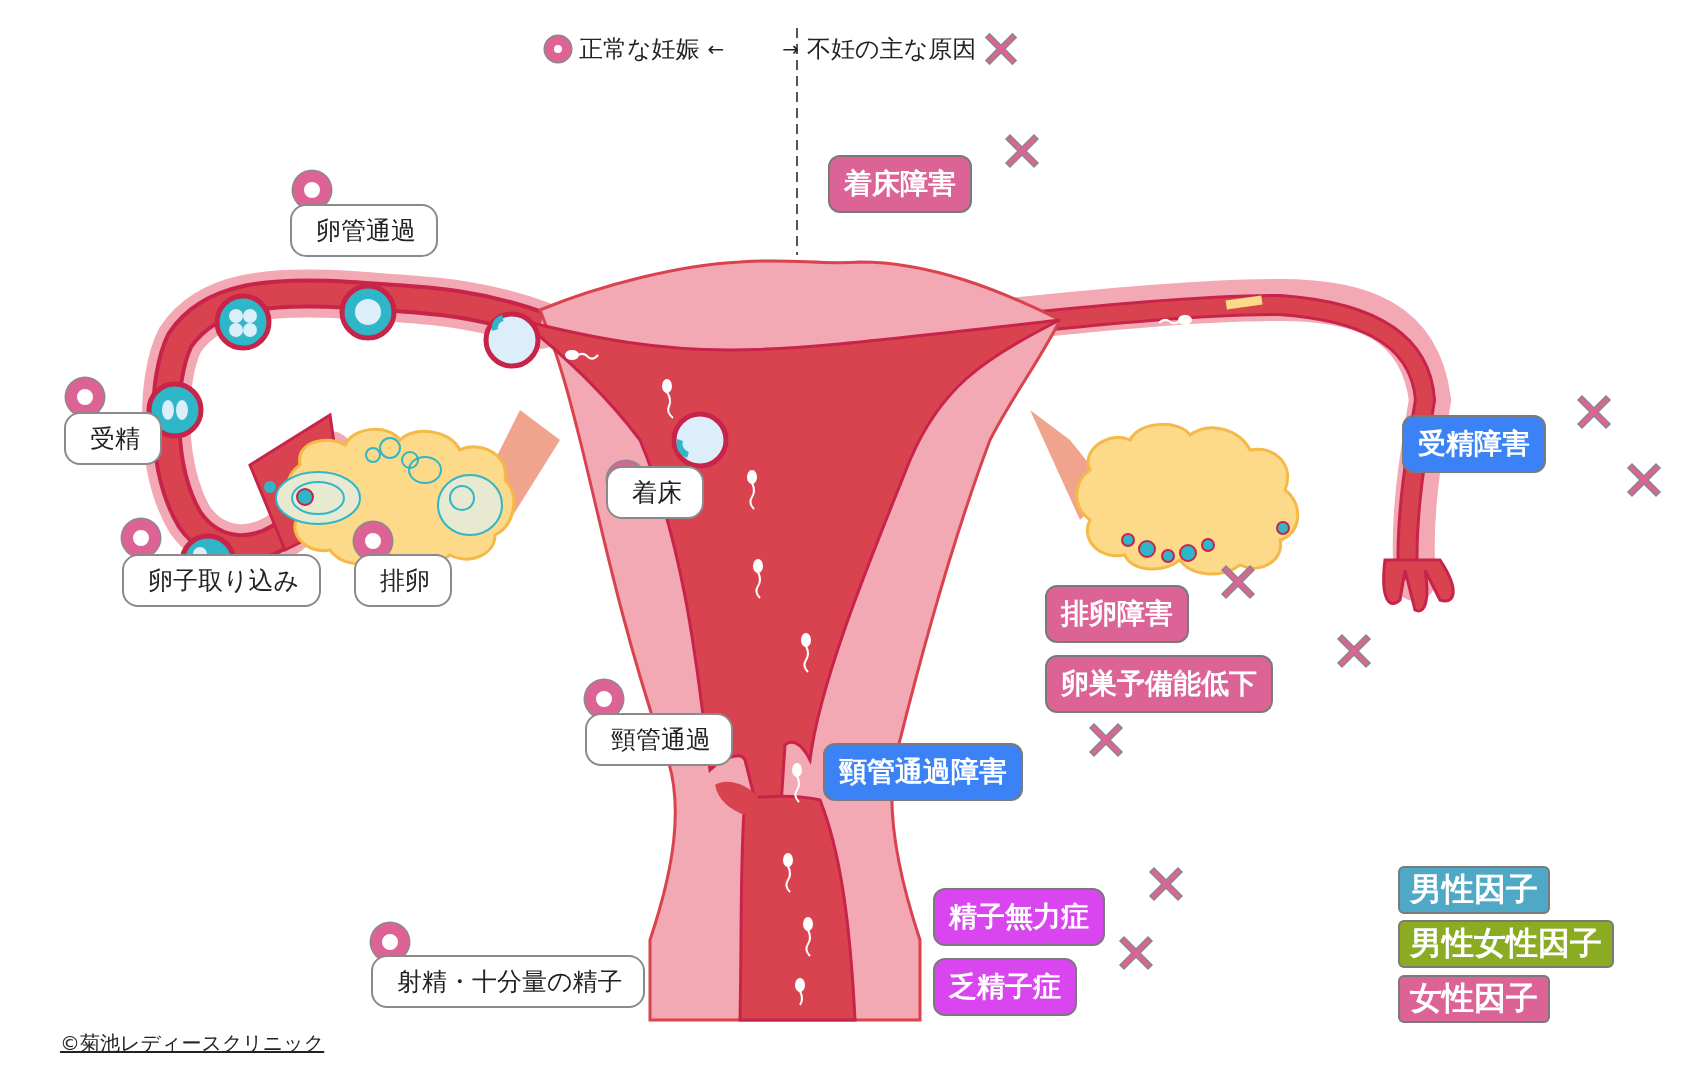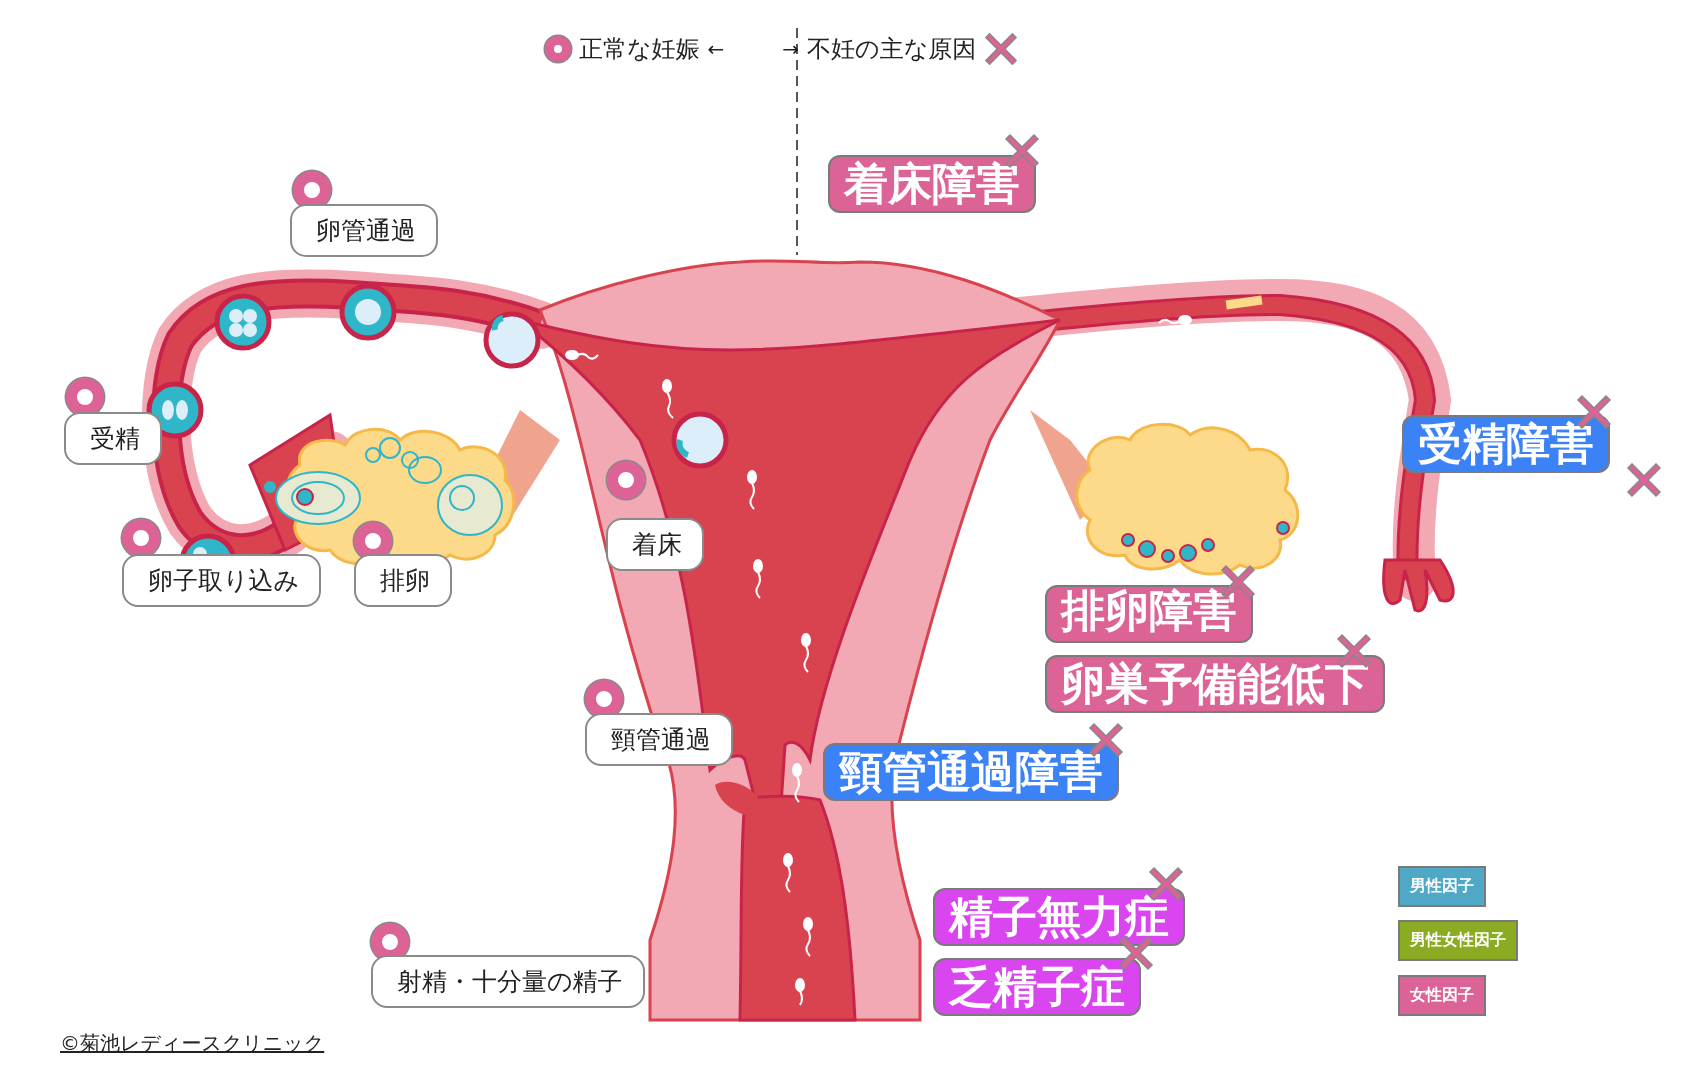--- a/index.html
+++ b/index.html
@@ -16,30 +16,30 @@
   .legend-top .arrow { margin: 0 8px; font-size: 20px; }
   .legend-top .gap { width: 42px; }
   .legend-top .xmark { margin-left: 6px; }
 
   .ok-label { position: absolute; background: #fff; border: 2px solid #8a8a8a; border-radius: 16px;
               font-size: 25px; color: #222; padding: 8px 20px 8px 24px; white-space: nowrap; }
   .ok-ring { position: absolute; width: 38px; height: 38px; border-radius: 50%; border: 11px solid #dd6396;
              box-sizing: border-box; background: #fff; box-shadow: 0 0 0 1.5px #8a8a8a; }
 
   .cause { position: absolute; color: #fff; border-radius: 12px; border: 2.5px solid #7a7a7a;
-           font-weight: bold; white-space: nowrap; padding: 4px 14px; font-size: 44px; line-height: 46px; }
+           font-weight: bold; white-space: nowrap; padding: 4px 14px; font-size: 28px; line-height: 46px; }
   .cause.pink { background: #dc6396; }
   .cause.green { background: #3b82f6; }
   .cause.blue { background: #d946ef; }
   .cause.small { font-size: 31px; }
 
   .xmark-icon { position: absolute; width: 40px; height: 40px; }
 
-  .legend-box { position: absolute; color: #fff; font-weight: bold; font-size: 16px; border-radius: 0;
-                border: 2px solid #7a7a7a; padding: 8px 10px; white-space: nowrap; }
+  .legend-box { position: absolute; color: #fff; font-weight: bold; font-size: 32px; border-radius: 6px;
+                border: 2px solid #7a7a7a; padding: 0 10px; white-space: nowrap; }
   .legend-box.blue { background: #4ea8c6; }
   .legend-box.green { background: #8aab22; }
   .legend-box.pink { background: #dc6396; }
 
   .copyright { position: absolute; left: 60px; top: 1030px; font-size: 20px; color: #222; text-decoration: underline; }
 </style>
 </head>
 <body>
 
 <div class="stage">
@@ -165,31 +165,31 @@
   <div class="ok-ring" style="left:66px; top:378px;"></div>
   <div class="ok-label" style="left:64px; top:412px;">受精</div>
 
   <div class="ok-ring" style="left:122px; top:519px;"></div>
   <div class="ok-label" style="left:122px; top:554px;">卵子取り込み</div>
 
   <div class="ok-ring" style="left:354px; top:522px;"></div>
   <div class="ok-label" style="left:354px; top:554px;">排卵</div>
 
   <div class="ok-ring" style="left:607px; top:461px;"></div>
-  <div class="ok-label" style="left:606px; top:518px;">着床</div>
+  <div class="ok-label" style="left:606px; top:466px;">着床</div>
 
   <div class="ok-ring" style="left:585px; top:680px;"></div>
   <div class="ok-label" style="left:585px; top:713px;">頸管通過</div>
 
   <div class="ok-ring" style="left:371px; top:923px;"></div>
   <div class="ok-label" style="left:371px; top:955px;">射精・十分量の精子</div>
 
   <div class="cause pink" style="left:828px; top:155px;">着床障害</div>
   <div class="cause green" style="left:1402px; top:415px;">受精障害</div>
-  <div class="cause pink" style="left:1045px; top:585px;font-family:Liberation Mono, monospace;">排卵障害</div>
+  <div class="cause pink" style="left:1045px; top:585px;">排卵障害</div>
   <div class="cause pink" style="left:1045px; top:655px;">卵巣予備能低下</div>
   <div class="cause green" style="left:823px; top:743px;">頸管通過障害</div>
   <div class="cause blue" style="left:933px; top:888px;">精子無力症</div>
   <div class="cause blue" style="left:933px; top:958px;">乏精子症</div>
 
   <svg class="xmark-icon" style="left:1002px; top:131px;" viewBox="0 0 40 40">
       <path d="M8 4 L20 16 L32 4 L36 8 L24 20 L36 32 L32 36 L20 24 L8 36 L4 32 L16 20 L4 8 Z" fill="#dc6396" stroke="#888" stroke-width="1.5"></path>
     </svg>
   <svg class="xmark-icon" style="left:1574px; top:392px;" viewBox="0 0 40 40">
       <path d="M8 4 L20 16 L32 4 L36 8 L24 20 L36 32 L32 36 L20 24 L8 36 L4 32 L16 20 L4 8 Z" fill="#dc6396" stroke="#888" stroke-width="1.5"></path>

